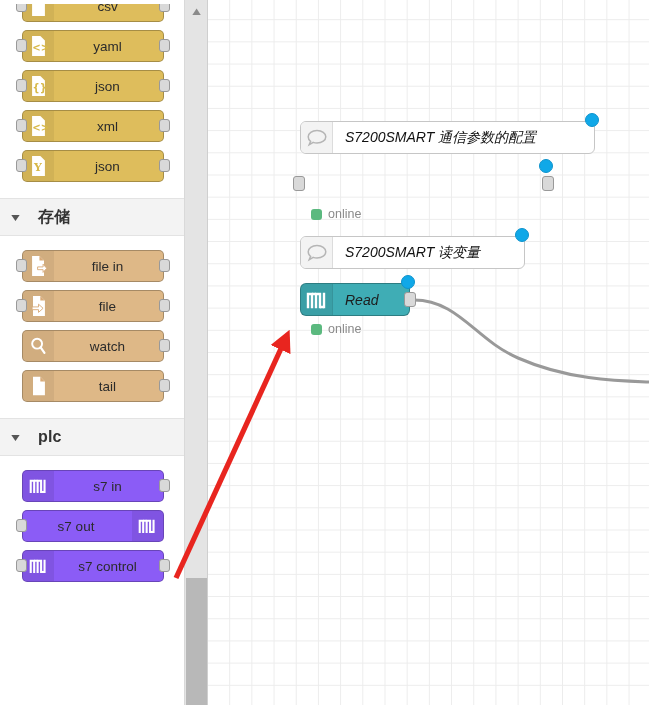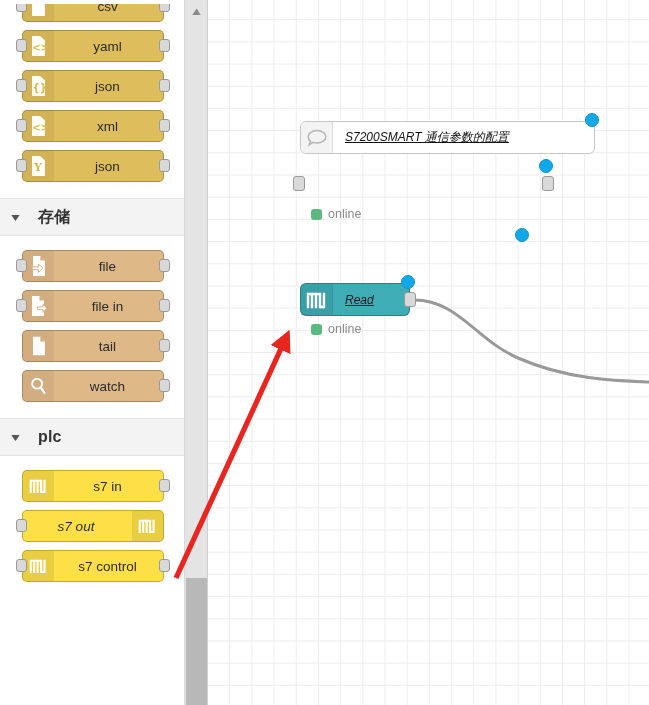--- a/index.html
+++ b/index.html
@@ -85,42 +85,42 @@
   }
   .pnode .nlabel {
     flex: 1;
     text-align: center;
     font-size: 13.5px;
     color: #2b2b2b;
     padding-right: 2px;
     white-space: nowrap;
     overflow: hidden;
   }
-  .pnode.rev .nlabel { order: 1; padding-right: 5px; padding-left: 2px; font-style: italic;}
+  .pnode.rev .nlabel { order: 1; padding-right: 5px; padding-left: 2px;}
 
   
   .port {
     position: absolute;
     width: 11px;
     height: 13px;
     background: #d9d9d9;
     border: 1px solid #999;
     border-radius: 3px;
     top: 8px;
     box-sizing: border-box;
   }
   .port.in  { left: -7px; }
   .port.out { right: -7px; }
 
   
   .c-yellow { background: #debd5c; }
   .c-yellow .nicon { background: rgba(0,0,0,0.055); }
   .c-tan    { background: #deb887; }
   .c-tan .nicon { background: rgba(0,0,0,0.055); }
-  .c-teal   { background: #fde047; }
+  .c-teal   { background: #8b5cf6; }
   .c-teal .nicon { background: rgba(0,0,0,0.08); }
 
   
   .glyph {
     width: 19px; height: 22px;
     display:block;
   }
 
   
   #palette-scroll-strip {
@@ -193,26 +193,25 @@
     height: 100%;
     border-radius: 5px 0 0 5px;
     background: rgba(0,0,0,0.08);
     display: flex;
     align-items: center;
     justify-content: center;
     flex: none;
     border-right: 1px solid rgba(0,0,0,0.07);
   }
   .cnode .clabel {
-    font-size: 12px;
+    font-size: 14px;
     color: #1d1d1d;
     padding-left: 12px;
     font-style: italic;
     white-space: nowrap;
-    text-decoration: underline;
   }
   .cnode.plain .clabel { font-style: normal; }
 
   
   .comment-node {
     background: #ffffff;
     border: 1px solid #c6c6c6;
   }
   .comment-node .cicon {
     background: #f3f3f3;
@@ -339,61 +338,61 @@
   <div class="palette-category">
     <span class="cat-chevron">▾</span>
     <span class="cat-label">存储</span>
   </div>
   <div class="palette-content">
 
     <div class="pnode c-tan">
       <span class="port in"></span>
       <span class="nicon">
         <svg class="glyph" viewBox="0 0 20 24">
+          <path d="M3 1 h8 l5 5 v17 h-13 z" fill="#fff"></path>
+          <path d="M11 1 v5 h5 z" fill="#d8ab79"></path>
+          <path d="M9 13 h6 v-3 l4 4.5 l-4 4.5 v-3 h-6 z" fill="#fff" stroke="#d8ab79" stroke-width="1"></path>
+        </svg>
+      </span>
+      <span class="nlabel">file in</span>
+      <span class="port out"></span>
+    </div>
+
+    <div class="pnode c-tan">
+      <span class="port in"></span>
+      <span class="nicon">
+        <svg class="glyph" viewBox="0 0 20 24">
           <path d="M4 1 h8 l5 5 v17 h-13 z" fill="#fff"></path>
           <path d="M12 1 v5 h5 z" fill="#d8ab79"></path>
           <path d="M3 13 h7 v-3 l5 4.5 l-5 4.5 v-3 h-7 z" fill="#fff" stroke="#d8ab79" stroke-width="1"></path>
         </svg>
       </span>
       <span class="nlabel">file</span>
       <span class="port out"></span>
     </div>
 
     <div class="pnode c-tan">
-      <span class="port in"></span>
-      <span class="nicon">
-        <svg class="glyph" viewBox="0 0 20 24">
-          <path d="M3 1 h8 l5 5 v17 h-13 z" fill="#fff"></path>
-          <path d="M11 1 v5 h5 z" fill="#d8ab79"></path>
-          <path d="M9 13 h6 v-3 l4 4.5 l-4 4.5 v-3 h-6 z" fill="#fff" stroke="#d8ab79" stroke-width="1"></path>
-        </svg>
-      </span>
-      <span class="nlabel">file in</span>
+      <span class="nicon">
+        <svg class="glyph" viewBox="0 0 20 24">
+          <circle cx="8.5" cy="9.5" r="5.4" fill="none" stroke="#fff" stroke-width="2.1"></circle>
+          <line x1="12.3" y1="13.6" x2="16.5" y2="19.5" stroke="#fff" stroke-width="2.4" stroke-linecap="round"></line>
+        </svg>
+      </span>
+      <span class="nlabel">watch</span>
       <span class="port out"></span>
     </div>
 
     <div class="pnode c-tan">
       <span class="nicon">
         <svg class="glyph" viewBox="0 0 20 24">
           <path d="M4 2 h8 l5 5 v15 h-13 z" fill="#fff"></path>
           <path d="M12 2 v5 h5 z" fill="#d8ab79"></path>
         </svg>
       </span>
       <span class="nlabel">tail</span>
-      <span class="port out"></span>
-    </div>
-
-    <div class="pnode c-tan">
-      <span class="nicon">
-        <svg class="glyph" viewBox="0 0 20 24">
-          <circle cx="8.5" cy="9.5" r="5.4" fill="none" stroke="#fff" stroke-width="2.1"></circle>
-          <line x1="12.3" y1="13.6" x2="16.5" y2="19.5" stroke="#fff" stroke-width="2.4" stroke-linecap="round"></line>
-        </svg>
-      </span>
-      <span class="nlabel">watch</span>
       <span class="port out"></span>
     </div>
   </div>
 
   <div class="palette-category">
     <span class="cat-chevron">▾</span>
     <span class="cat-label">plc</span>
   </div>
   <div class="palette-content">
 
@@ -455,20 +454,28 @@
   <div class="badge-blue" style="left:377px; top:113px;"></div>
 
   <div class="cport" style="left:85px; top:176px;"></div>
   <div class="cport" style="left:334px; top:176px;"></div>
   <div class="badge-blue" style="left:331px; top:159px;"></div>
   <div class="status" style="left:103px; top:207px;">
     <span class="dot"></span>
     <span>online</span>
   </div>
 
+  <div class="cnode comment-node" style="left:92px; top:236px; width:225px; height:33px;">
+    <span class="cicon">
+      <svg width="22" height="18" viewBox="0 0 22 18">
+        <path d="M11 1.6 C16 1.6 19.8 4.3 19.8 7.8 C19.8 11.3 16 14 11 14 C9.6 14 8.3 13.8 7.2 13.4 L3.2 15.8 L4.6 12.4 C3 11.2 2.2 9.6 2.2 7.8 C2.2 4.3 6 1.6 11 1.6 Z" fill="none" stroke="#b5b5b5" stroke-width="1.5"></path>
+      </svg>
+    </span>
+    <span class="clabel">S7200SMART 读变量</span>
+  </div>
   <div class="badge-blue" style="left:307px; top:228px;"></div>
 
   <div class="cnode c-teal" style="left:92px; top:283px; width:110px; height:33px; background:#3fadb5;">
     <span class="cicon">
       <svg width="22" height="22" viewBox="0 0 22 22">
         <path d="M2 18 V5 h4 v13 M10 18 V5 M10 5 h4 v13 M18 18 V5" fill="none" stroke="#fff" stroke-width="2.4" stroke-linecap="square"></path>
         <path d="M6 5 h4 M14 18 h4" fill="none" stroke="#fff" stroke-width="2.4"></path>
       </svg>
     </span>
     <span class="clabel">Read</span>

